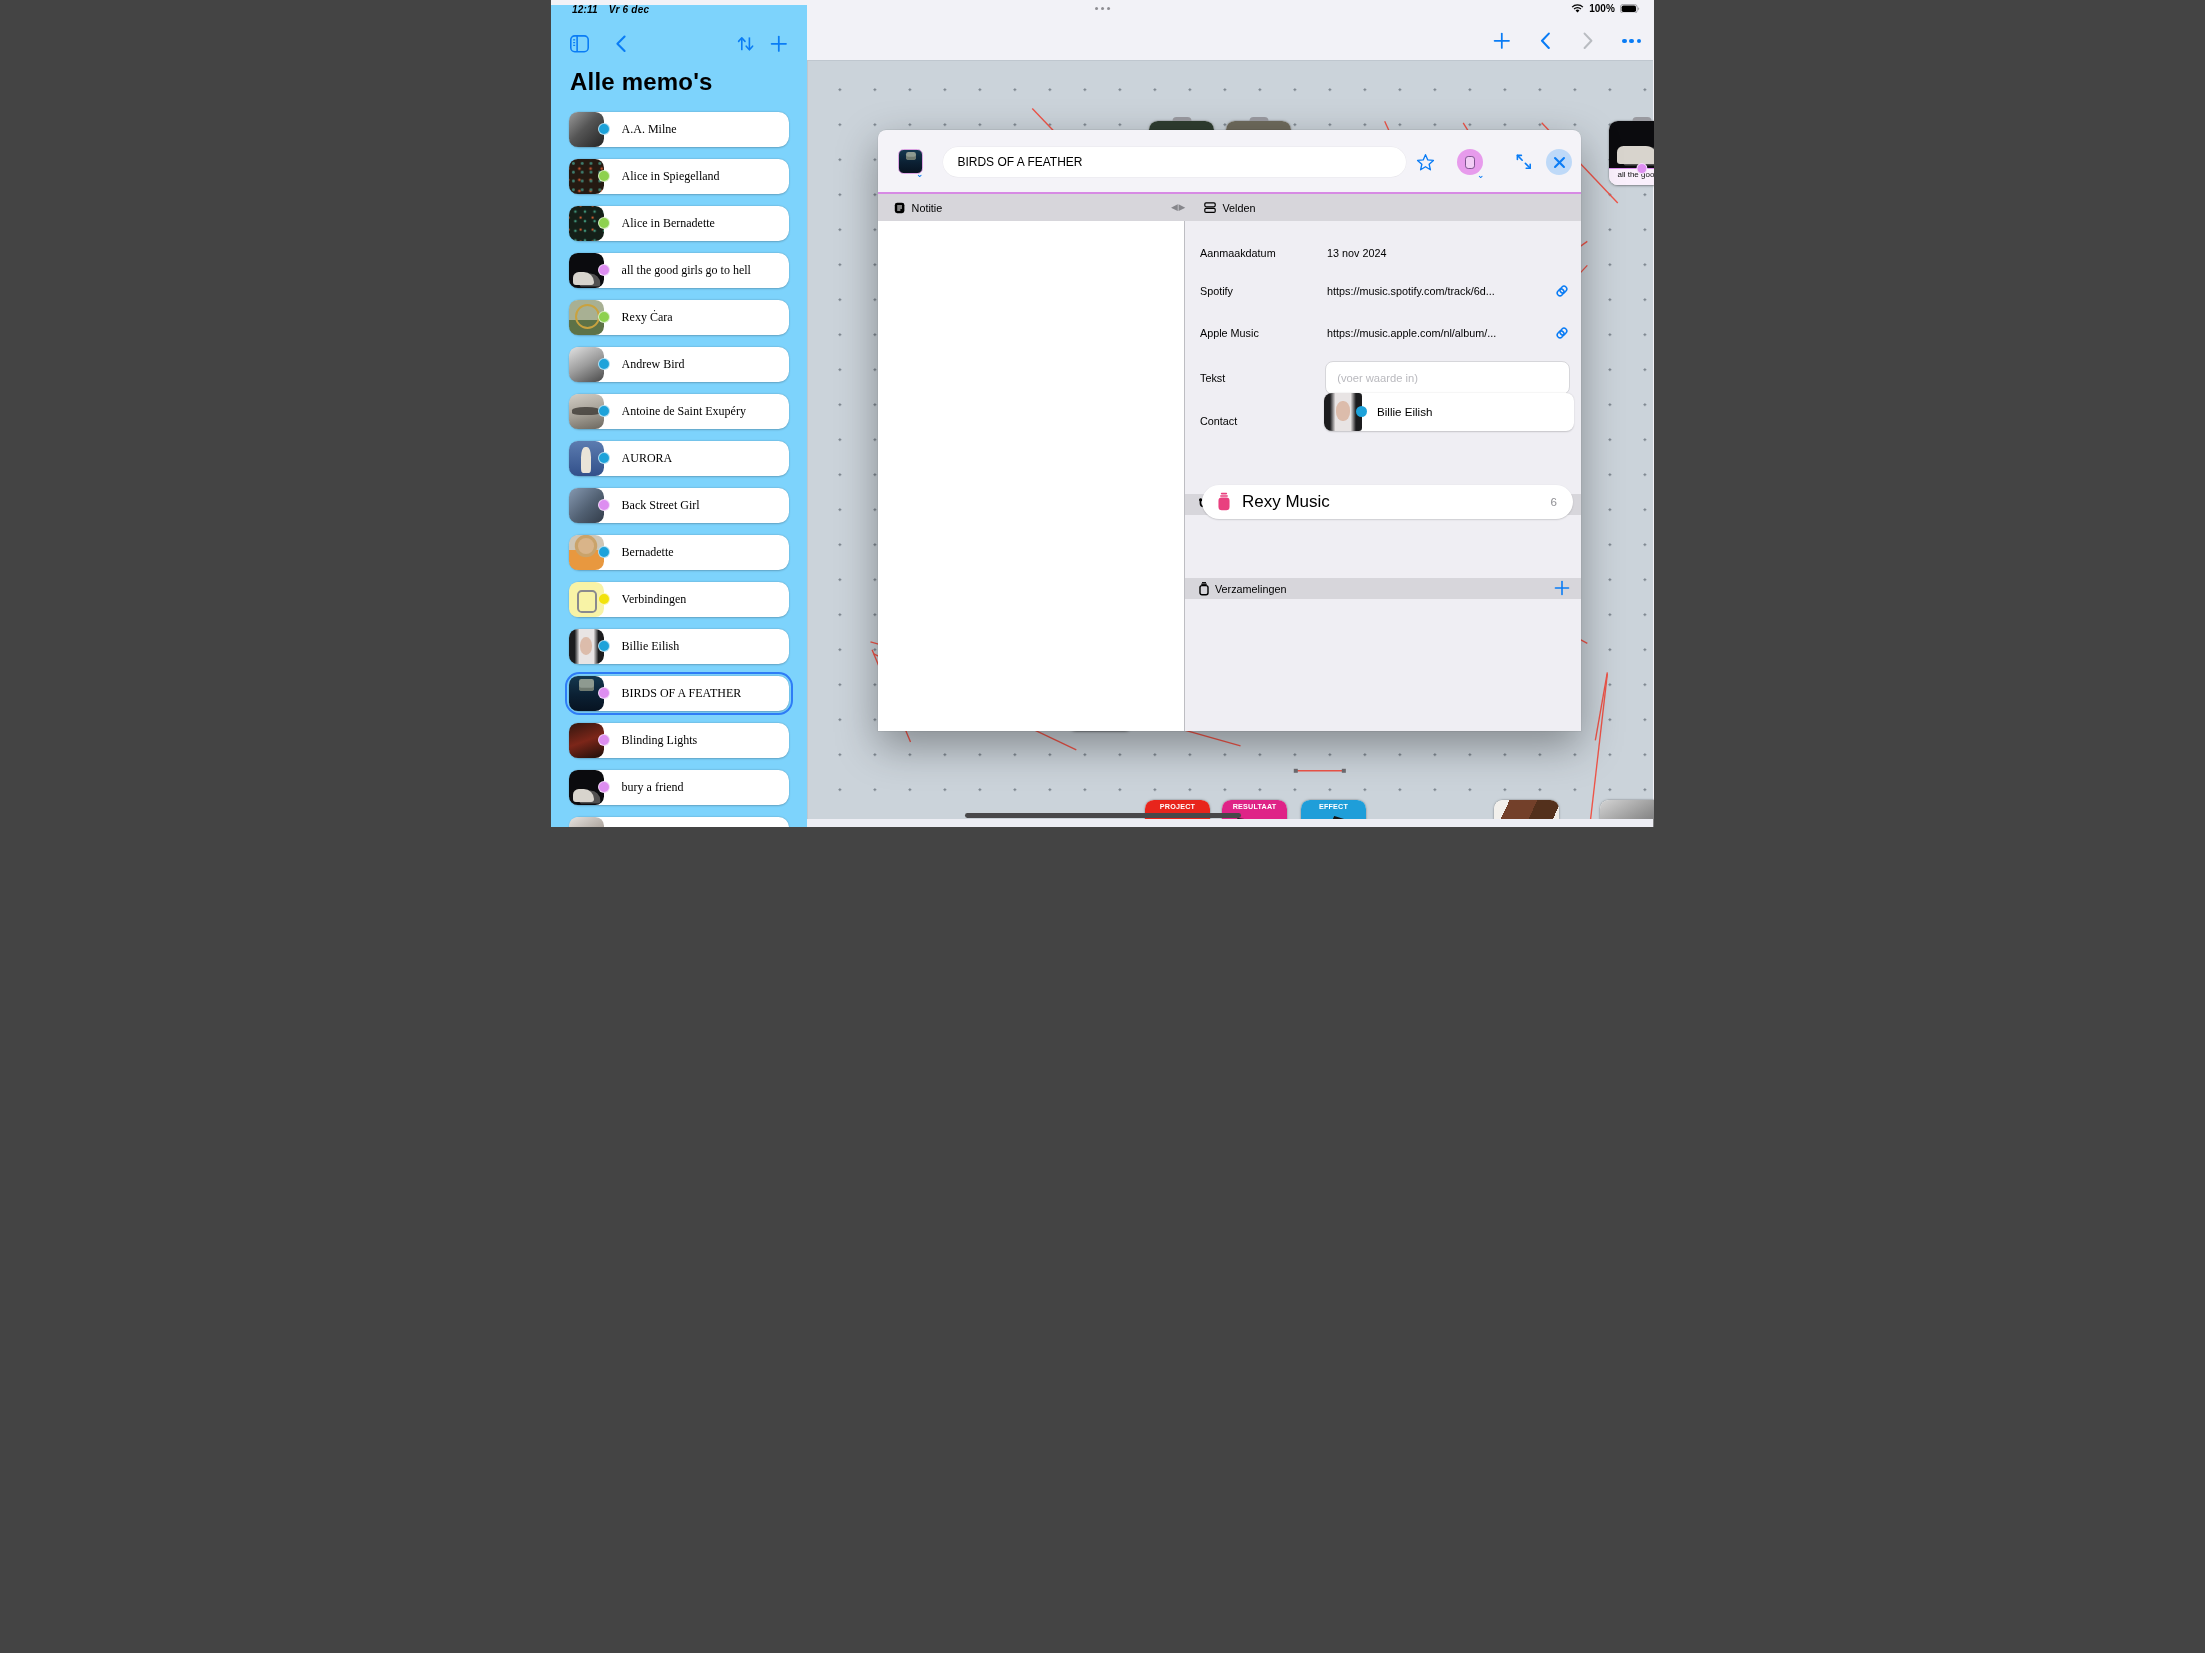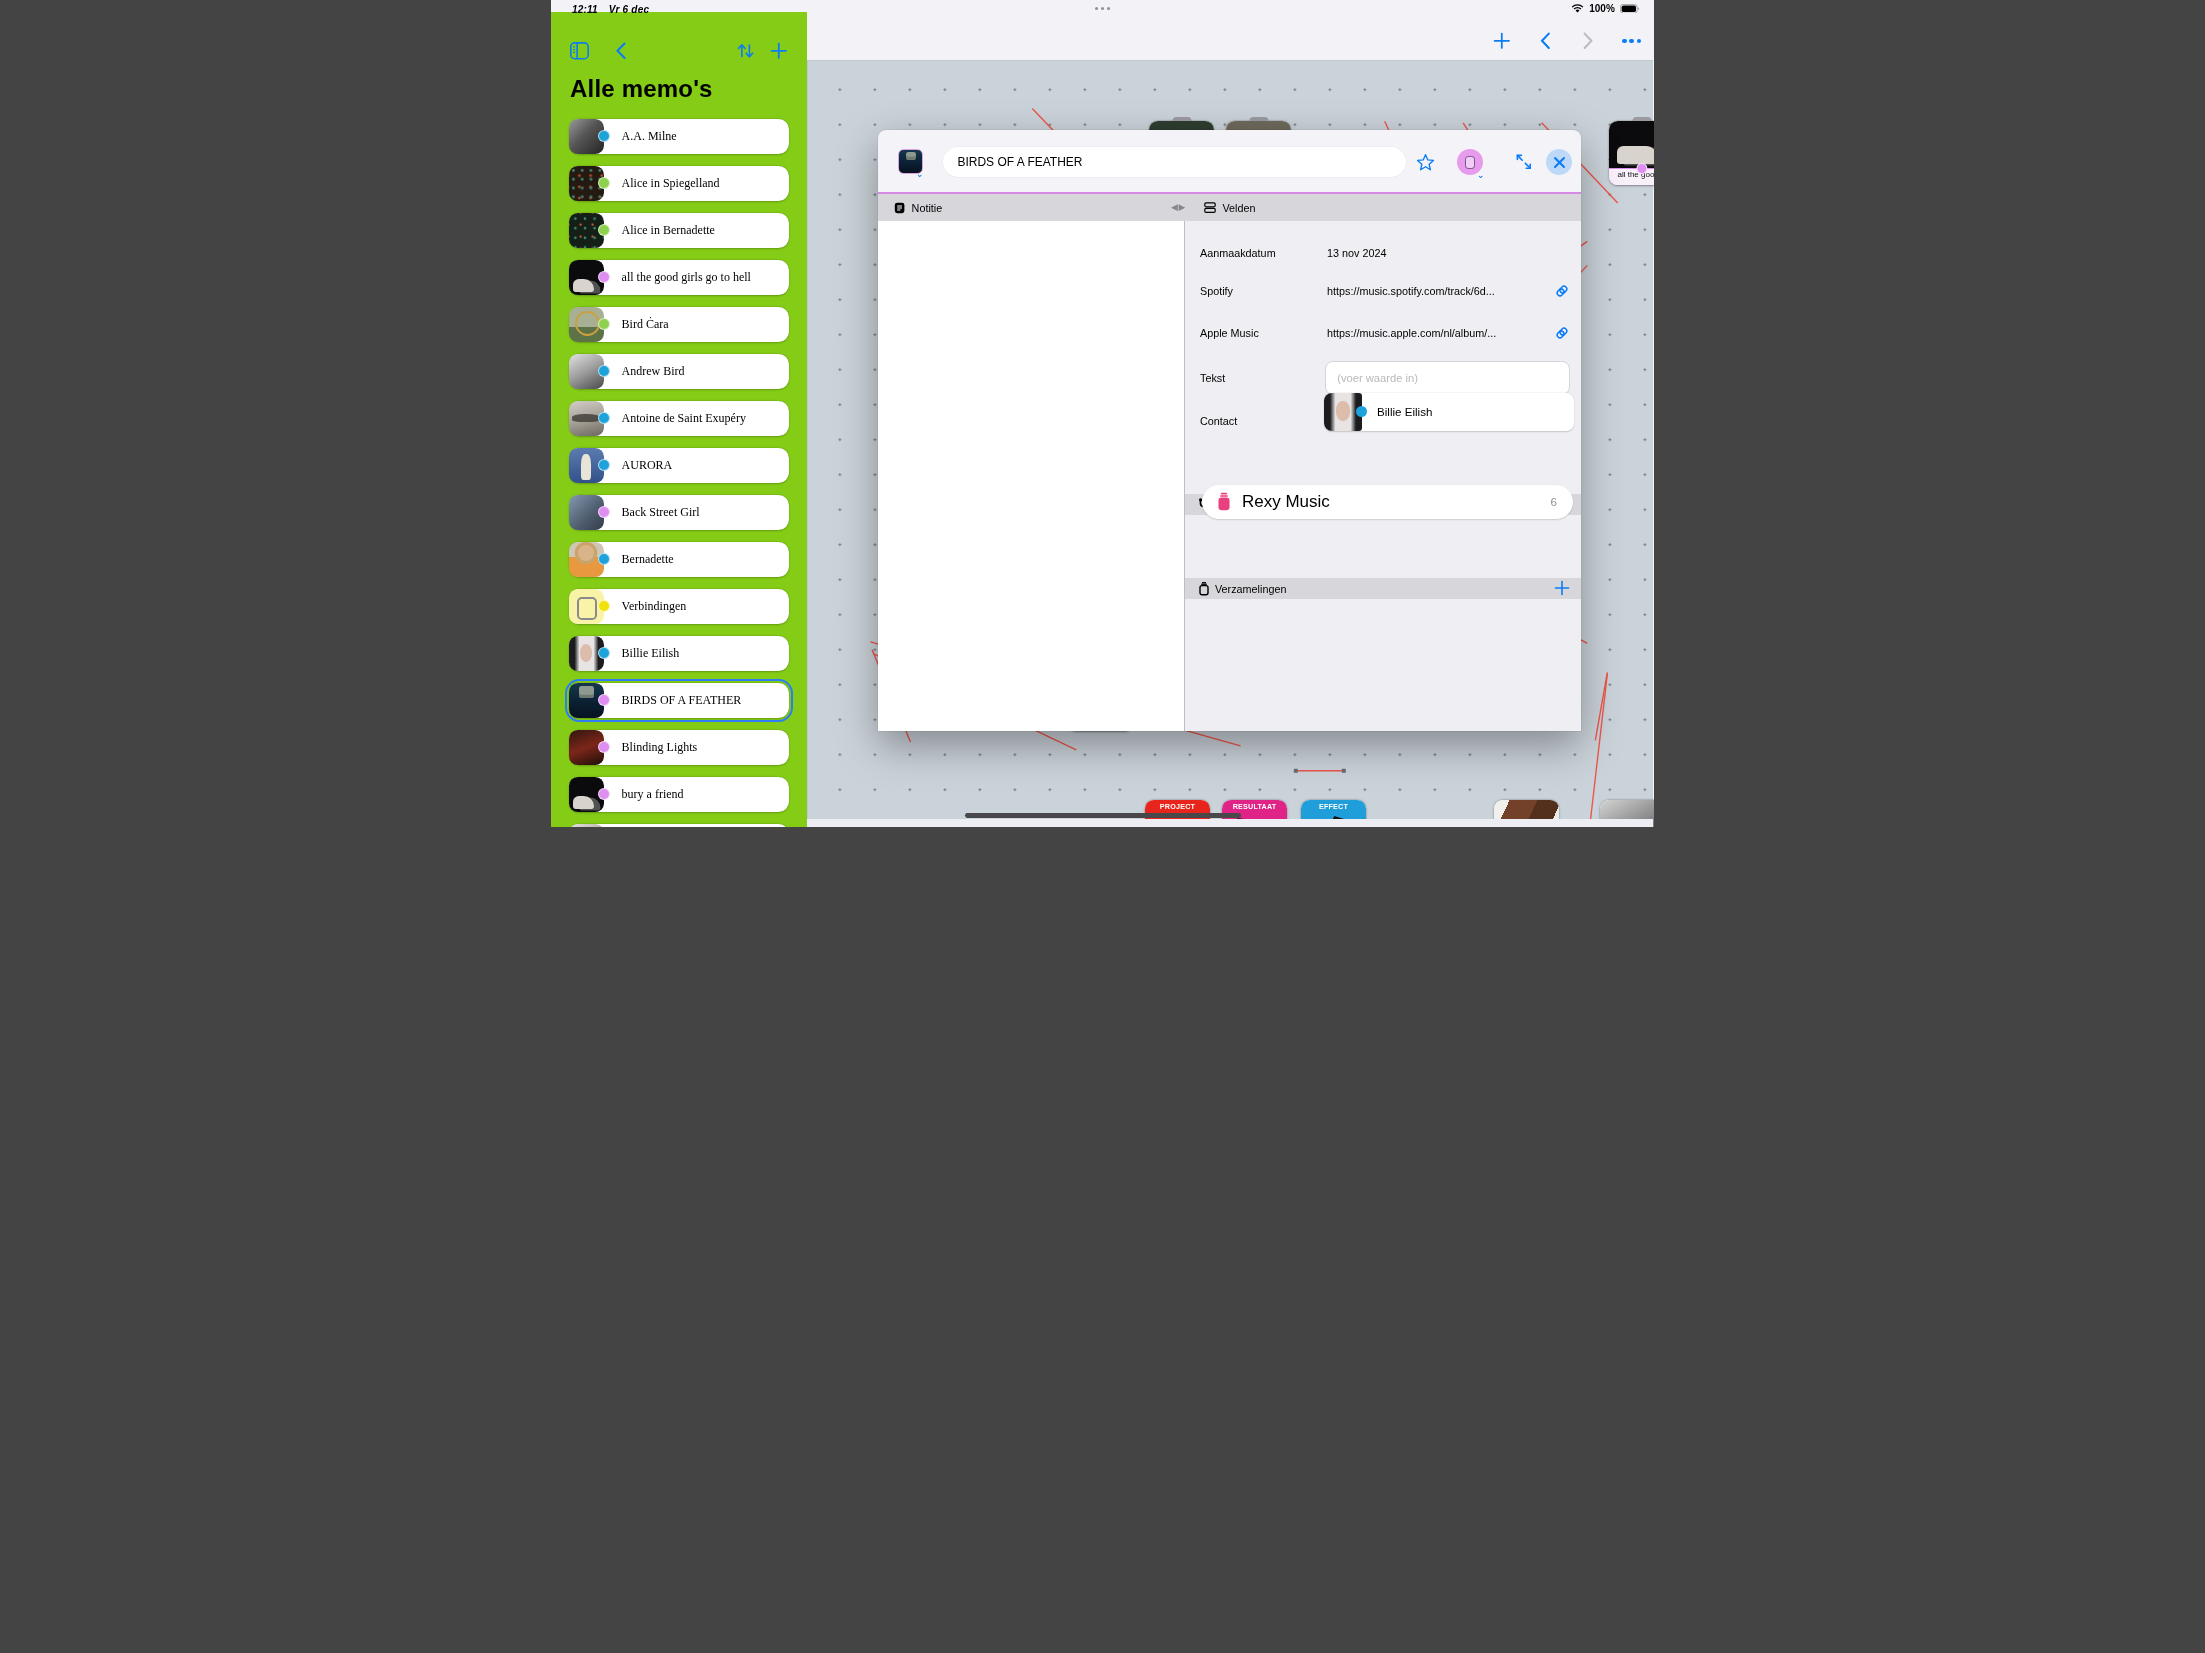--- a/index.html
+++ b/index.html
@@ -9,21 +9,21 @@
   
   .statusbar{position:absolute;left:0;top:0;width:100%;height:19px;z-index:60;}
   .status-left{position:absolute;left:21px;top:4px;font-size:10px;font-weight:700;color:#000;letter-spacing:0.2px;font-style:italic;}
   .status-left .date{font-weight:600;margin-left:8px;}
   .status-right{position:absolute;right:14.4px;top:3.2px;display:flex;align-items:center;gap:4.8px;}
   .batt-pct{font-size:10px;font-weight:600;color:#000;}
   .mt-dots{position:absolute;left:50%;top:7.2px;transform:translateX(-50%);display:flex;gap:3.2px;}
   .mt-dots i{width:3.2px;height:3.2px;border-radius:50%;background:#8e8e93;display:block;}
 
   
-  .sidebar{position:absolute;left:0;top:12px;width:256px;height:827px;background:#84cc16;z-index:20;}
+  .sidebar{position:absolute;left:0;top:5px;width:256px;height:827px;background:#7dd3fc;z-index:20;}
   .sb-toolbar{position:absolute;left:0;top:24px;width:100%;height:29px;}
   .sb-btn{position:absolute;top:3.2px;width:24px;height:24px;display:flex;align-items:center;justify-content:center;cursor:pointer;}
   .sb-title{position:absolute;left:19px;top:63px;font-size:24px;font-weight:800;color:#000;letter-spacing:0.2px;}
   .memo-list{position:absolute;left:0;top:107px;width:100%;}
   .memo-item{position:relative;margin:0 0 12px 17.6px;width:220px;height:35px;background:#fff;border-radius:10.4px;
      box-shadow:0 0.8px 2px rgba(0,0,0,.22),0 0 0 0.4px rgba(0,0,0,.03);}
   .memo-item.selected{outline:2.4px solid #2e7cf6;outline-offset:2px;}
   .memo-item .thumb{position:absolute;left:0;top:0;width:35px;height:35px;border-radius:8.8px;overflow:hidden;}
   .memo-item .dot{position:absolute;left:29px;top:11.2px;width:12px;height:12px;border-radius:50%;border:1.2px solid rgba(255,255,255,.65);}
   .memo-item .item-label{position:absolute;left:53px;top:0;height:35px;line-height:35px;font-size:12px;color:#000;white-space:nowrap;overflow:hidden;max-width:160px;font-family:Liberation Serif, serif;}
@@ -229,21 +229,21 @@
     <span class="item-label">Alice in Bernadette</span>
   </div>
         <div class="memo-item">
     <span class="thumb th-wwafa"></span>
     <span class="dot" style="background: rgb(221, 142, 240);"></span>
     <span class="item-label">all the good girls go to hell</span>
   </div>
         <div class="memo-item">
     <span class="thumb th-anam"></span>
     <span class="dot" style="background: rgb(142, 209, 79);"></span>
-    <span class="item-label">Bird Ċara</span>
+    <span class="item-label">Rexy Ċara</span>
   </div>
         <div class="memo-item">
     <span class="thumb th-andrew"></span>
     <span class="dot" style="background: rgb(29, 162, 218);"></span>
     <span class="item-label">Andrew Bird</span>
   </div>
         <div class="memo-item">
     <span class="thumb th-antoine"></span>
     <span class="dot" style="background: rgb(29, 162, 218);"></span>
     <span class="item-label">Antoine de Saint Exupéry</span>

